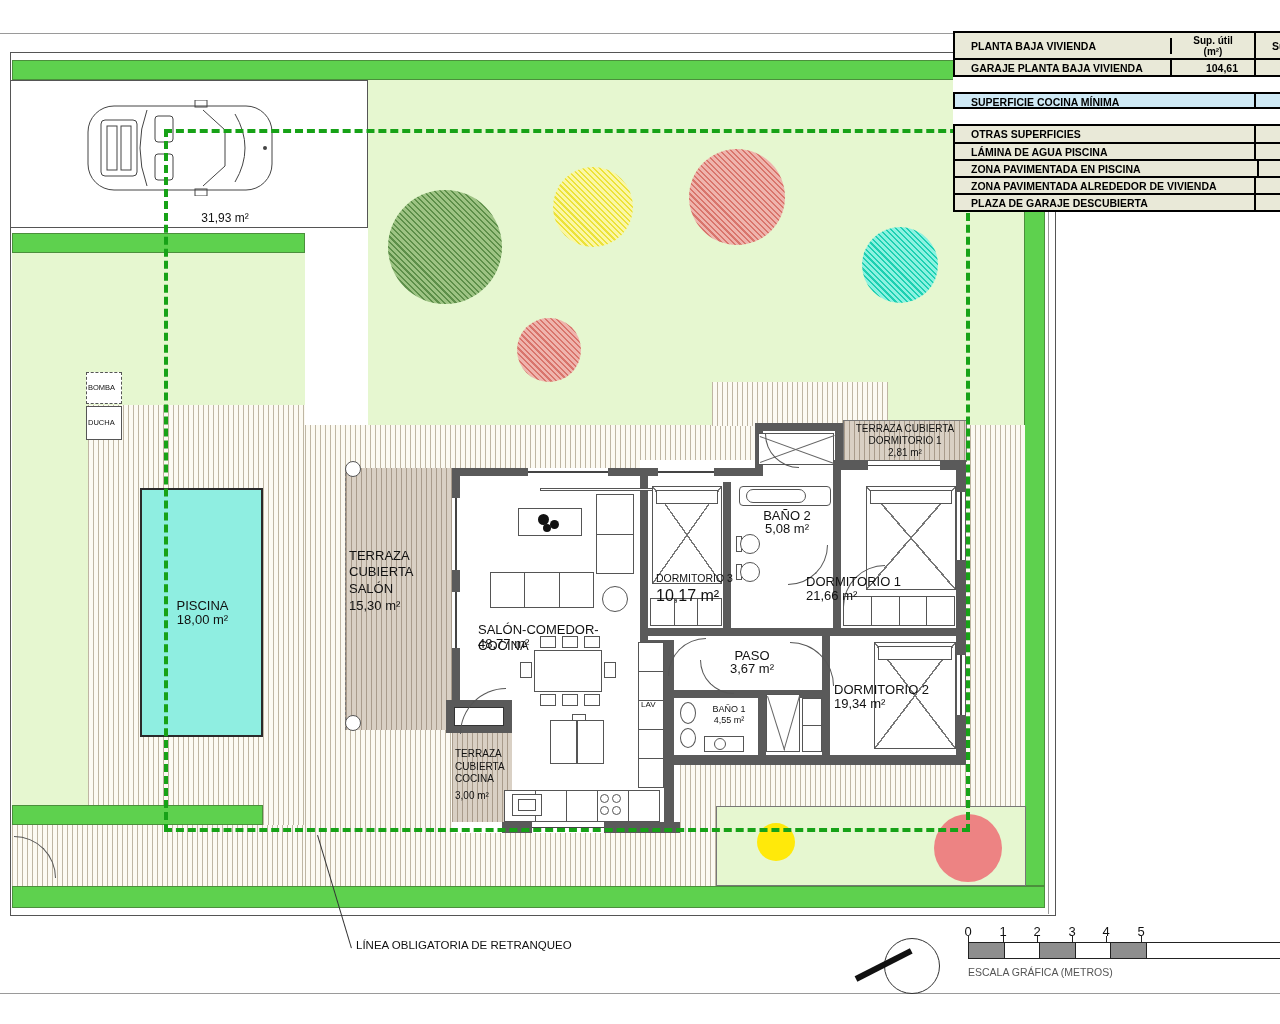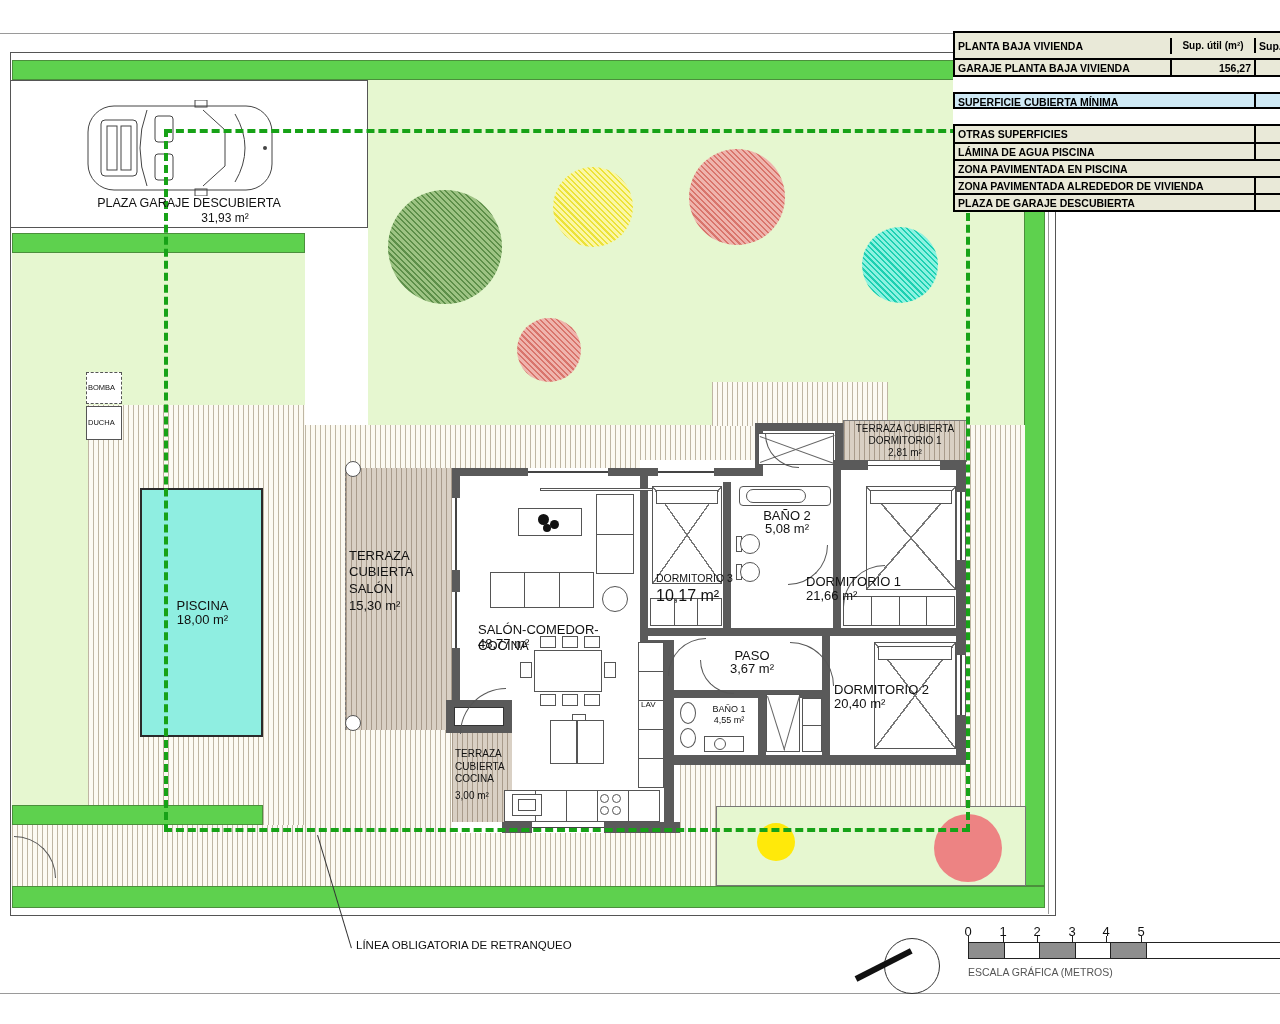--- a/index.html
+++ b/index.html
@@ -39,21 +39,21 @@
   .arc-tl{border-right:none;border-bottom:none;border-radius:100% 0 0 0}
   .arc-tr{border-left:none;border-bottom:none;border-radius:0 100% 0 0}
   .arc-bl{border-right:none;border-top:none;border-radius:0 0 0 100%}
   .arc-br{border-left:none;border-top:none;border-radius:0 0 100% 0}
   .lbl{position:absolute;font-size:13px;line-height:1.25;color:#111;white-space:pre-line}
   .ctr{text-align:center}
   .setback{position:absolute;border:4px dashed #17a217}
   
   #surftable{position:absolute;left:953px;top:33px;width:340px;font-size:10.5px;font-weight:bold;color:#000}
   .trow{display:flex;border:2px solid #000;margin-top:-2px;background:#e9e9d8;box-sizing:border-box}
-  .trow .c{padding:2px 3px;box-sizing:border-box;overflow:hidden;white-space:nowrap}
+  .trow .c{padding:2px 16px;box-sizing:border-box;overflow:hidden;white-space:nowrap}
   .b-r{border-right:2px solid #000}
   .gap{height:17px;background:#fff}
   .blue{background:#cfe9f5}
 </style>
 </head>
 <body>
 <div id="sheet">
 
 <div class="hline" style="left:0;top:33px;width:1280px"></div>
 <div class="hline" style="left:0;top:993px;width:1280px"></div>
@@ -241,40 +241,39 @@
 <div class="arc arc-tl" style="left:668px;top:638px;width:38px;height:38px"></div>
 <div class="arc arc-br" style="left:788px;top:545px;width:40px;height:40px"></div>
 <div class="arc arc-tl" style="left:843px;top:565px;width:42px;height:42px"></div>
 <div class="arc arc-tr" style="left:790px;top:642px;width:44px;height:44px"></div>
 <div class="arc arc-bl" style="left:700px;top:660px;width:34px;height:34px"></div>
 <div class="arc arc-bl" style="left:765px;top:434px;width:34px;height:34px"></div>
 <div class="arc arc-tr" style="left:14px;top:836px;width:42px;height:42px"></div>
 
 <div class="setback" style="left:164px;top:129px;width:798px;height:695px"></div>
 
-<div class="lbl ctr" style="left:10px;top:196px;width:358px;font-size:12.5px">PLAZA GARAJE DESCUBIERTA</div>
 <div class="lbl ctr" style="left:60px;top:211px;width:330px;font-size:12px">31,93 m²</div>
 <div class="lbl ctr" style="left:150px;top:598px;width:105px">PISCINA</div>
 <div class="lbl ctr" style="left:150px;top:612px;width:105px">18,00 m²</div>
 <div class="lbl" style="left:349px;top:548px;width:100px">TERRAZA CUBIERTA SALÓN</div>
 <div class="lbl" style="left:349px;top:598px;width:100px">15,30 m²</div>
 <div class="lbl" style="left:478px;top:622px;width:170px">SALÓN-COMEDOR-COCINA</div>
 <div class="lbl" style="left:478px;top:636px;width:100px">48,77 m²</div>
 <div class="lbl" style="left:656px;top:572px;width:95px;font-size:10.5px">DORMITORIO 3</div>
 <div class="lbl" style="left:656px;top:586px;width:95px;font-size:16px">10,17 m²</div>
 <div class="lbl ctr" style="left:756px;top:508px;width:62px">BAÑO 2</div>
 <div class="lbl ctr" style="left:756px;top:521px;width:62px">5,08 m²</div>
 <div class="lbl" style="left:806px;top:574px;width:105px">DORMITORIO 1</div>
 <div class="lbl" style="left:806px;top:588px;width:105px">21,66 m²</div>
 <div class="lbl ctr" style="left:845px;top:423px;width:120px;font-size:10px;line-height:1.2">TERRAZA CUBIERTA DORMITORIO 1</div>
 <div class="lbl ctr" style="left:845px;top:447px;width:120px;font-size:10px">2,81 m²</div>
 <div class="lbl ctr" style="left:722px;top:648px;width:60px">PASO</div>
 <div class="lbl ctr" style="left:722px;top:661px;width:60px">3,67 m²</div>
 <div class="lbl" style="left:834px;top:682px;width:105px">DORMITORIO 2</div>
-<div class="lbl" style="left:834px;top:696px;width:105px">20,40 m²</div>
+<div class="lbl" style="left:834px;top:696px;width:105px">19,34 m²</div>
 <div class="lbl ctr" style="left:700px;top:704px;width:58px;font-size:9px">BAÑO 1</div>
 <div class="lbl ctr" style="left:700px;top:715px;width:58px;font-size:9px">4,55 m²</div>
 <div class="lbl" style="left:455px;top:748px;width:55px;font-size:10px">TERRAZA CUBIERTA COCINA</div>
 <div class="lbl" style="left:455px;top:790px;width:55px;font-size:10px">3,00 m²</div>
 <div class="lbl" style="left:641px;top:700px;width:30px;font-size:8px">LAV</div>
 
 <div class="dg" style="left:318px;top:835px;width:118px;background:#333;transform:rotate(73.3deg)"></div>
 <div class="lbl" style="left:356px;top:938px;width:280px;font-size:11.5px">LÍNEA OBLIGATORIA DE RETRANQUEO</div>
 
 <div class="abs" style="left:884px;top:938px;width:54px;height:54px;border:1px solid #333;border-radius:50%"></div>
@@ -303,26 +302,26 @@
 <div class="lbl" style="left:968px;top:966px;width:220px;font-size:10.5px;color:#555">ESCALA GRÁFICA (METROS)</div>
 
 <div id="surftable">
   <div class="trow" style="height:29px;align-items:center">
     <div class="c b-r" style="width:217px">PLANTA BAJA VIVIENDA</div>
     <div class="c b-r ctr" style="width:84px;white-space:normal;line-height:1.1;font-size:10px">Sup. útil (m²)</div>
     <div class="c" style="flex:1">Sup.</div>
   </div>
   <div class="trow" style="height:19px">
     <div class="c b-r" style="width:217px">GARAJE PLANTA BAJA VIVIENDA</div>
-    <div class="c b-r" style="width:84px;text-align:right">156,27</div>
+    <div class="c b-r" style="width:84px;text-align:right">104,61</div>
     <div class="c" style="flex:1"></div>
   </div>
   <div class="gap"></div>
   <div class="trow blue" style="height:17px">
-    <div class="c b-r" style="width:301px">SUPERFICIE CUBIERTA MÍNIMA</div>
+    <div class="c b-r" style="width:301px">SUPERFICIE COCINA MÍNIMA</div>
     <div class="c blue" style="flex:1"></div>
   </div>
   <div class="gap"></div>
   <div class="trow" style="height:20px">
     <div class="c b-r" style="width:301px">OTRAS SUPERFICIES</div>
     <div class="c" style="flex:1"></div>
   </div>
   <div class="trow" style="height:19px">
     <div class="c b-r" style="width:301px">LÁMINA DE AGUA PISCINA</div>
     <div class="c" style="flex:1"></div>

